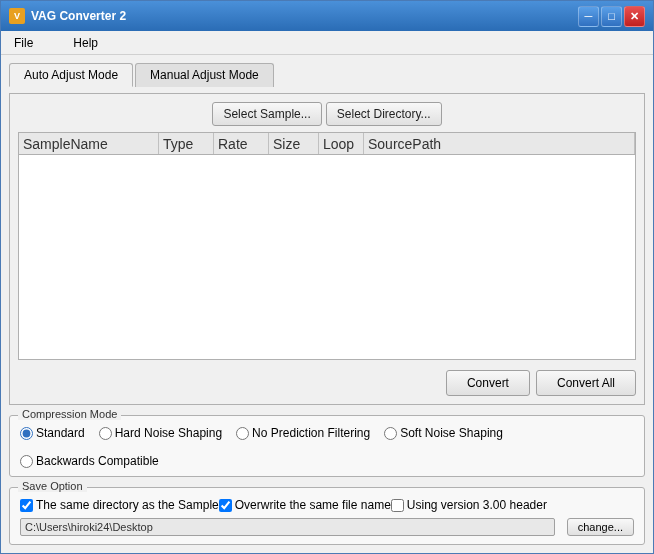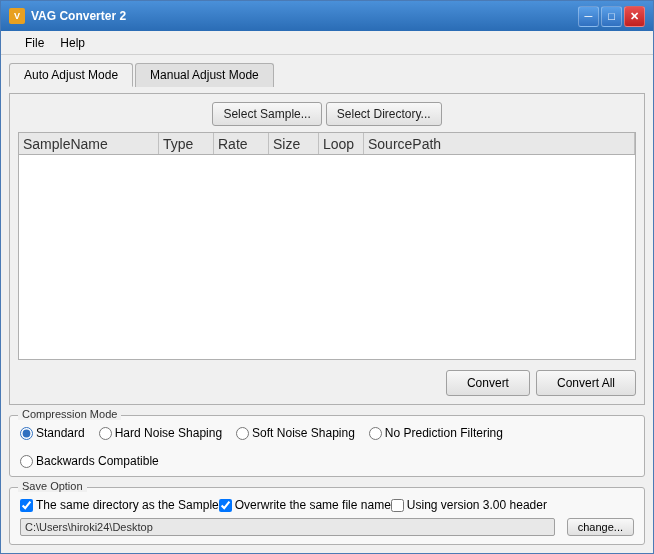--- a/index.html
+++ b/index.html
@@ -74,22 +74,23 @@
     .title-btn.close {
       background: linear-gradient(to bottom, #e85050, #c02020);
     }
 
     
     .menu-bar {
       background: #f0f0f0;
       height: 24px;
       display: flex;
       align-items: center;
-      padding: 0 16px;
+      padding: 0 5px;
       border-bottom: 1px solid #d0d0d0;
+      gap: 24px;
     }
 
     .menu-item {
       padding: 2px 8px;
       cursor: pointer;
       border-radius: 2px;
     }
 
     
     .main-content {
@@ -347,25 +348,25 @@
         <label class="radio-item">
           <input type="radio" name="compression" class="radio-input" checked="" style="">
           <span>Standard</span>
         </label>
         <label class="radio-item">
           <input type="radio" name="compression" class="radio-input" style="">
           <span>Hard Noise Shaping</span>
         </label>
         <label class="radio-item">
           <input type="radio" name="compression" class="radio-input" style="">
+          <span>No Prediction Filtering</span>
+        </label>
+        <label class="radio-item">
+          <input type="radio" name="compression" class="radio-input" style="">
           <span>Soft Noise Shaping</span>
-        </label>
-        <label class="radio-item">
-          <input type="radio" name="compression" class="radio-input" style="">
-          <span>No Prediction Filtering</span>
         </label>
         <label class="radio-item">
           <input type="radio" name="compression" class="radio-input" style="">
           <span>Backwards Compatible</span>
         </label>
       </div>
     </div>
 
     <div class="group-box">
       <span class="group-label">Save Option</span>

